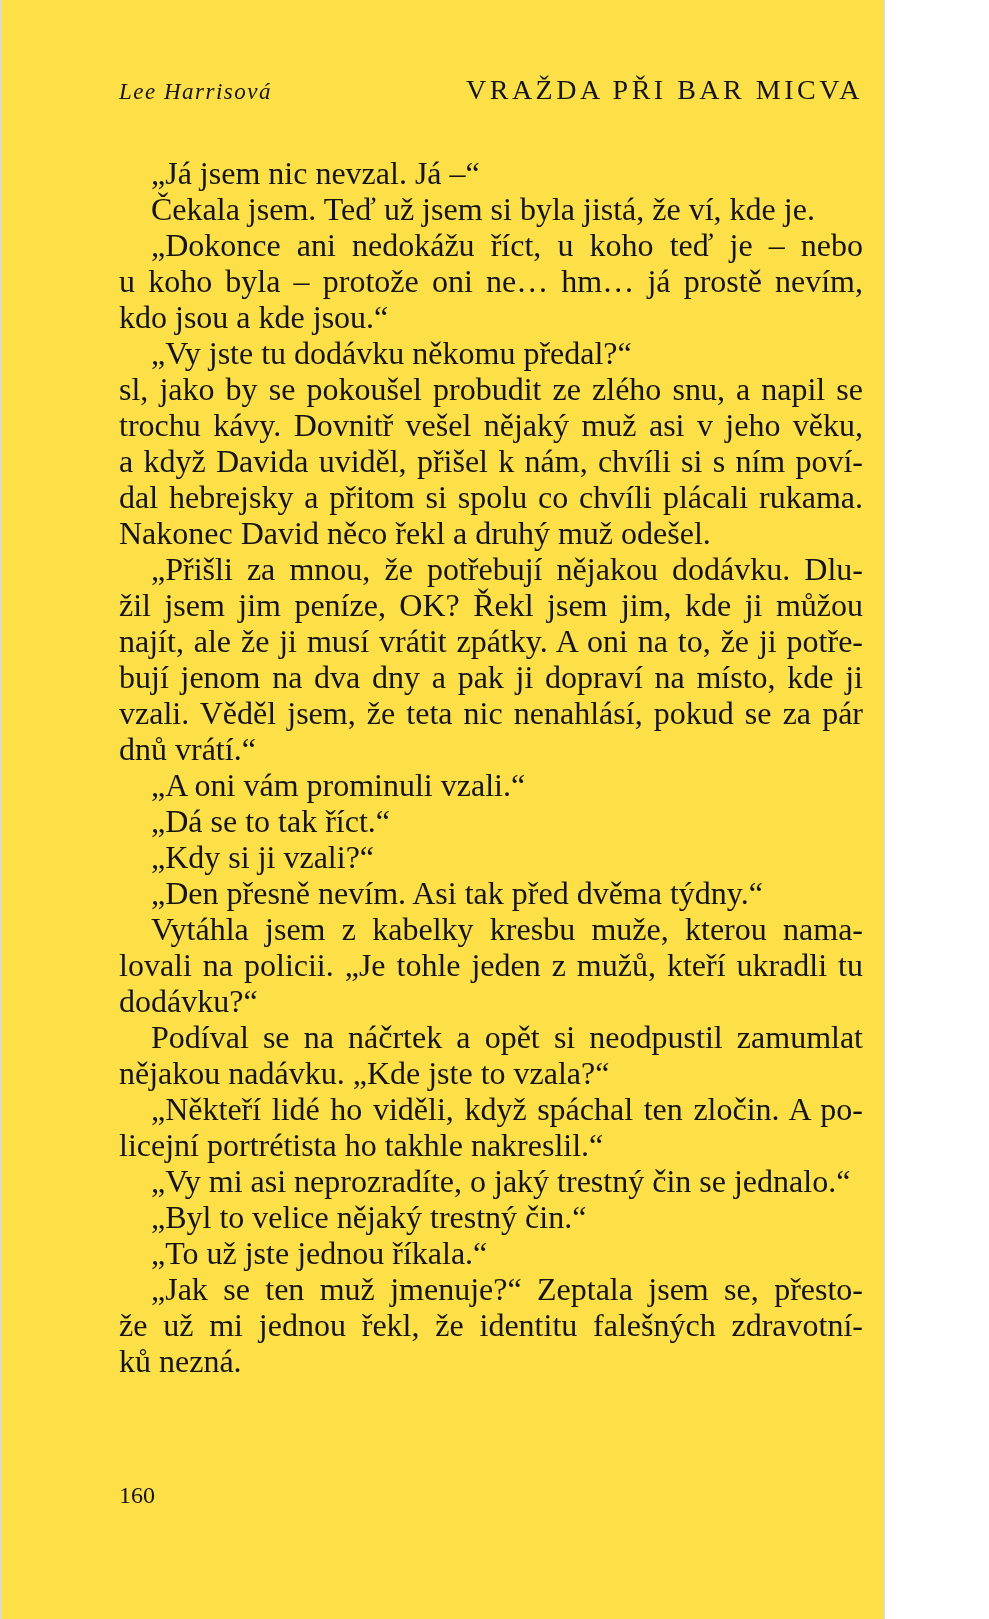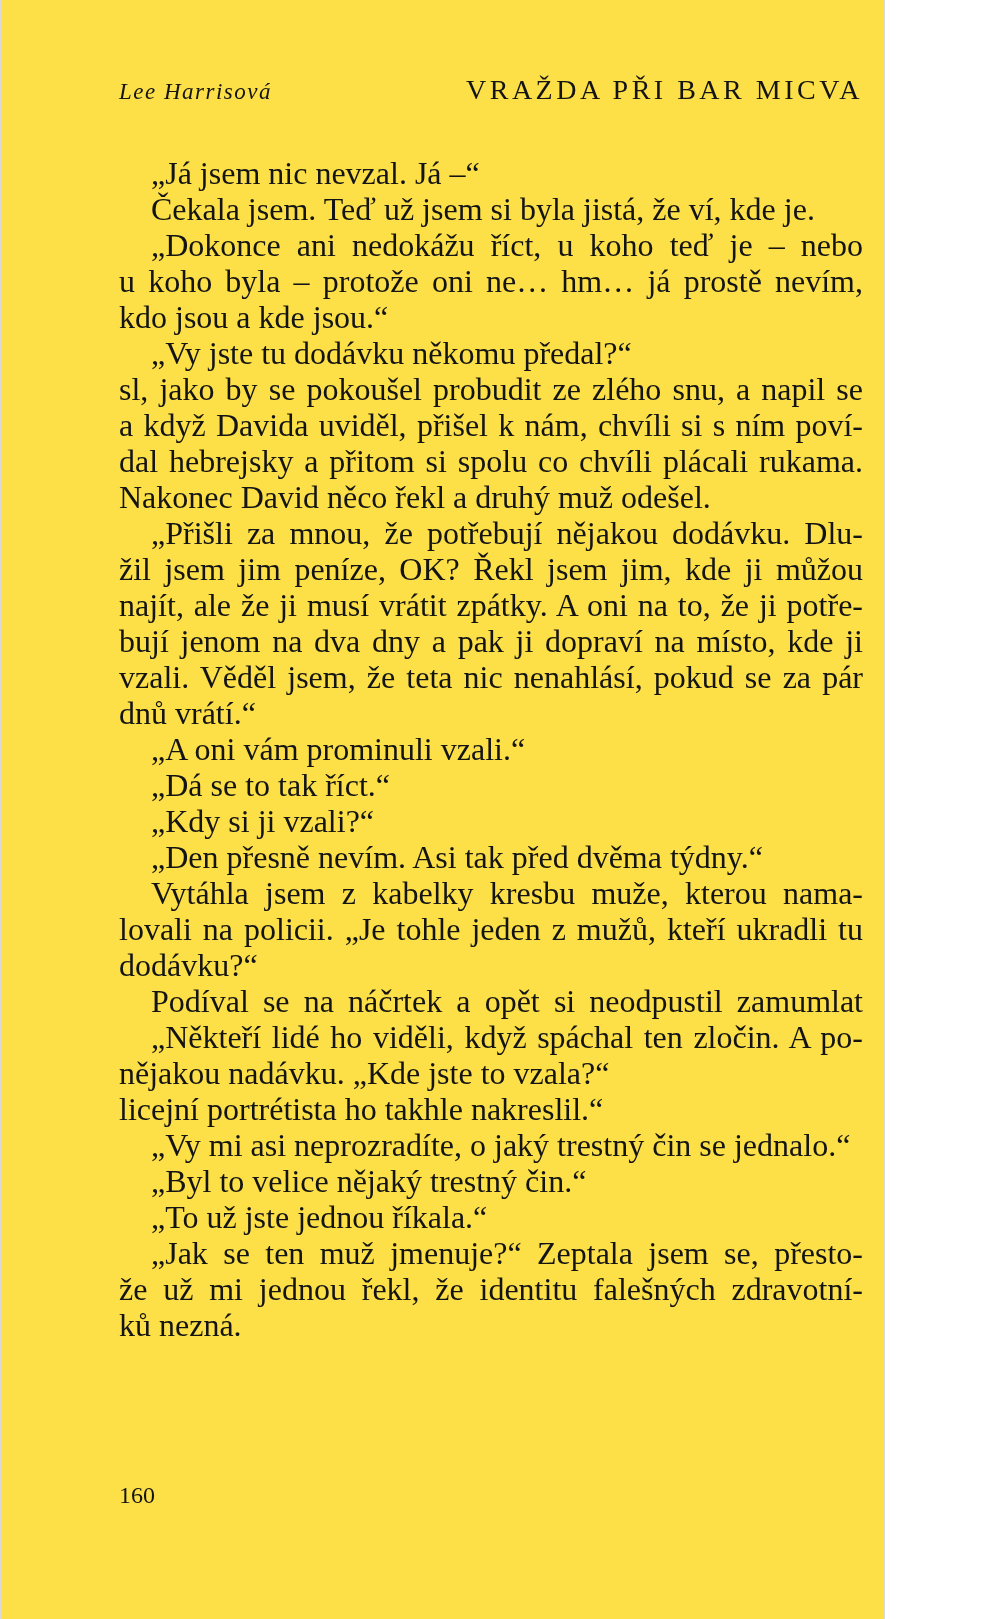--- a/index.html
+++ b/index.html
@@ -78,39 +78,40 @@
   </div>
 
   <div class="text-body">
       <div class="line first last">„Já jsem nic nevzal. Já –“</div>
       <div class="line first last">Čekala jsem. Teď už jsem si byla jistá, že ví, kde je.</div>
       <div class="line first">„Dokonce ani nedokážu říct, u koho teď je – nebo</div>
       <div class="line">u koho byla – protože oni ne… hm… já prostě nevím,</div>
       <div class="line last">kdo jsou a kde jsou.“</div>
       <div class="line first last">„Vy jste tu dodávku někomu předal?“</div>
       <div class="line">sl, jako by se pokoušel probudit ze zlého snu, a napil se</div>
+      <div class="line">trochu kávy. Dovnitř vešel nějaký muž asi v jeho věku,</div>
       <div class="line">a když Davida uviděl, přišel k nám, chvíli si s ním poví-</div>
       <div class="line">dal hebrejsky a přitom si spolu co chvíli plácali rukama.</div>
       <div class="line last">Nakonec David něco řekl a druhý muž odešel.</div>
       <div class="line first">„Přišli za mnou, že potřebují nějakou dodávku. Dlu-</div>
       <div class="line">žil jsem jim peníze, OK? Řekl jsem jim, kde ji můžou</div>
       <div class="line">najít, ale že ji musí vrátit zpátky. A oni na to, že ji potře-</div>
       <div class="line">bují jenom na dva dny a pak ji dopraví na místo, kde ji</div>
       <div class="line">vzali. Věděl jsem, že teta nic nenahlásí, pokud se za pár</div>
       <div class="line last">dnů vrátí.“</div>
       <div class="line first last">„A oni vám prominuli vzali.“</div>
       <div class="line first last">„Dá se to tak říct.“</div>
       <div class="line first last">„Kdy si ji vzali?“</div>
       <div class="line first last">„Den přesně nevím. Asi tak před dvěma týdny.“</div>
       <div class="line first">Vytáhla jsem z kabelky kresbu muže, kterou nama-</div>
       <div class="line">lovali na policii. „Je tohle jeden z mužů, kteří ukradli tu</div>
       <div class="line last">dodávku?“</div>
       <div class="line first">Podíval se na náčrtek a opět si neodpustil zamumlat</div>
+      <div class="line last">nějakou nadávku. „Kde jste to vzala?“</div>
       <div class="line first">„Někteří lidé ho viděli, když spáchal ten zločin. A po-</div>
-      <div class="line last">nějakou nadávku. „Kde jste to vzala?“</div>
       <div class="line last">licejní portrétista ho takhle nakreslil.“</div>
       <div class="line first last">„Vy mi asi neprozradíte, o jaký trestný čin se jednalo.“</div>
       <div class="line first last">„Byl to velice nějaký trestný čin.“</div>
       <div class="line first last">„To už jste jednou říkala.“</div>
       <div class="line first">„Jak se ten muž jmenuje?“ Zeptala jsem se, přesto-</div>
       <div class="line">že už mi jednou řekl, že identitu falešných zdravotní-</div>
       <div class="line last">ků nezná.</div>
     </div>
 
   <div class="folio">160</div>

